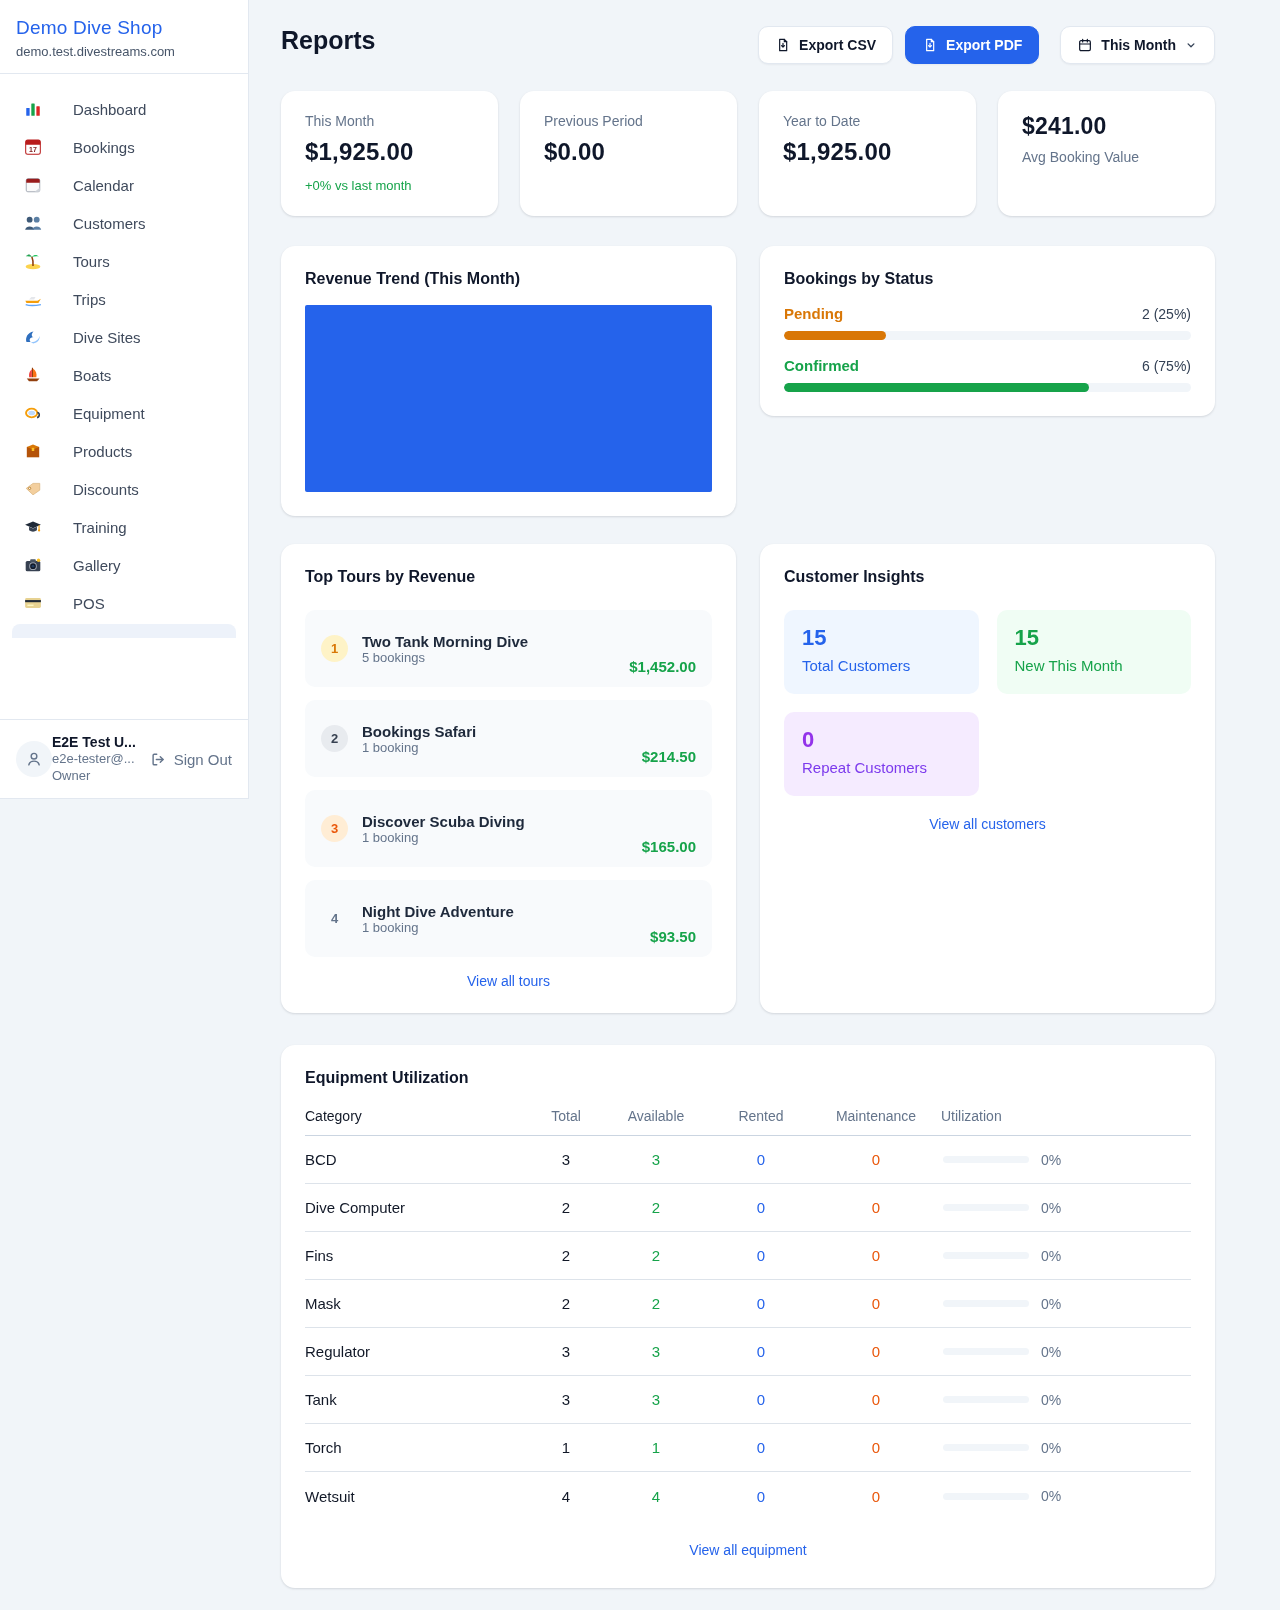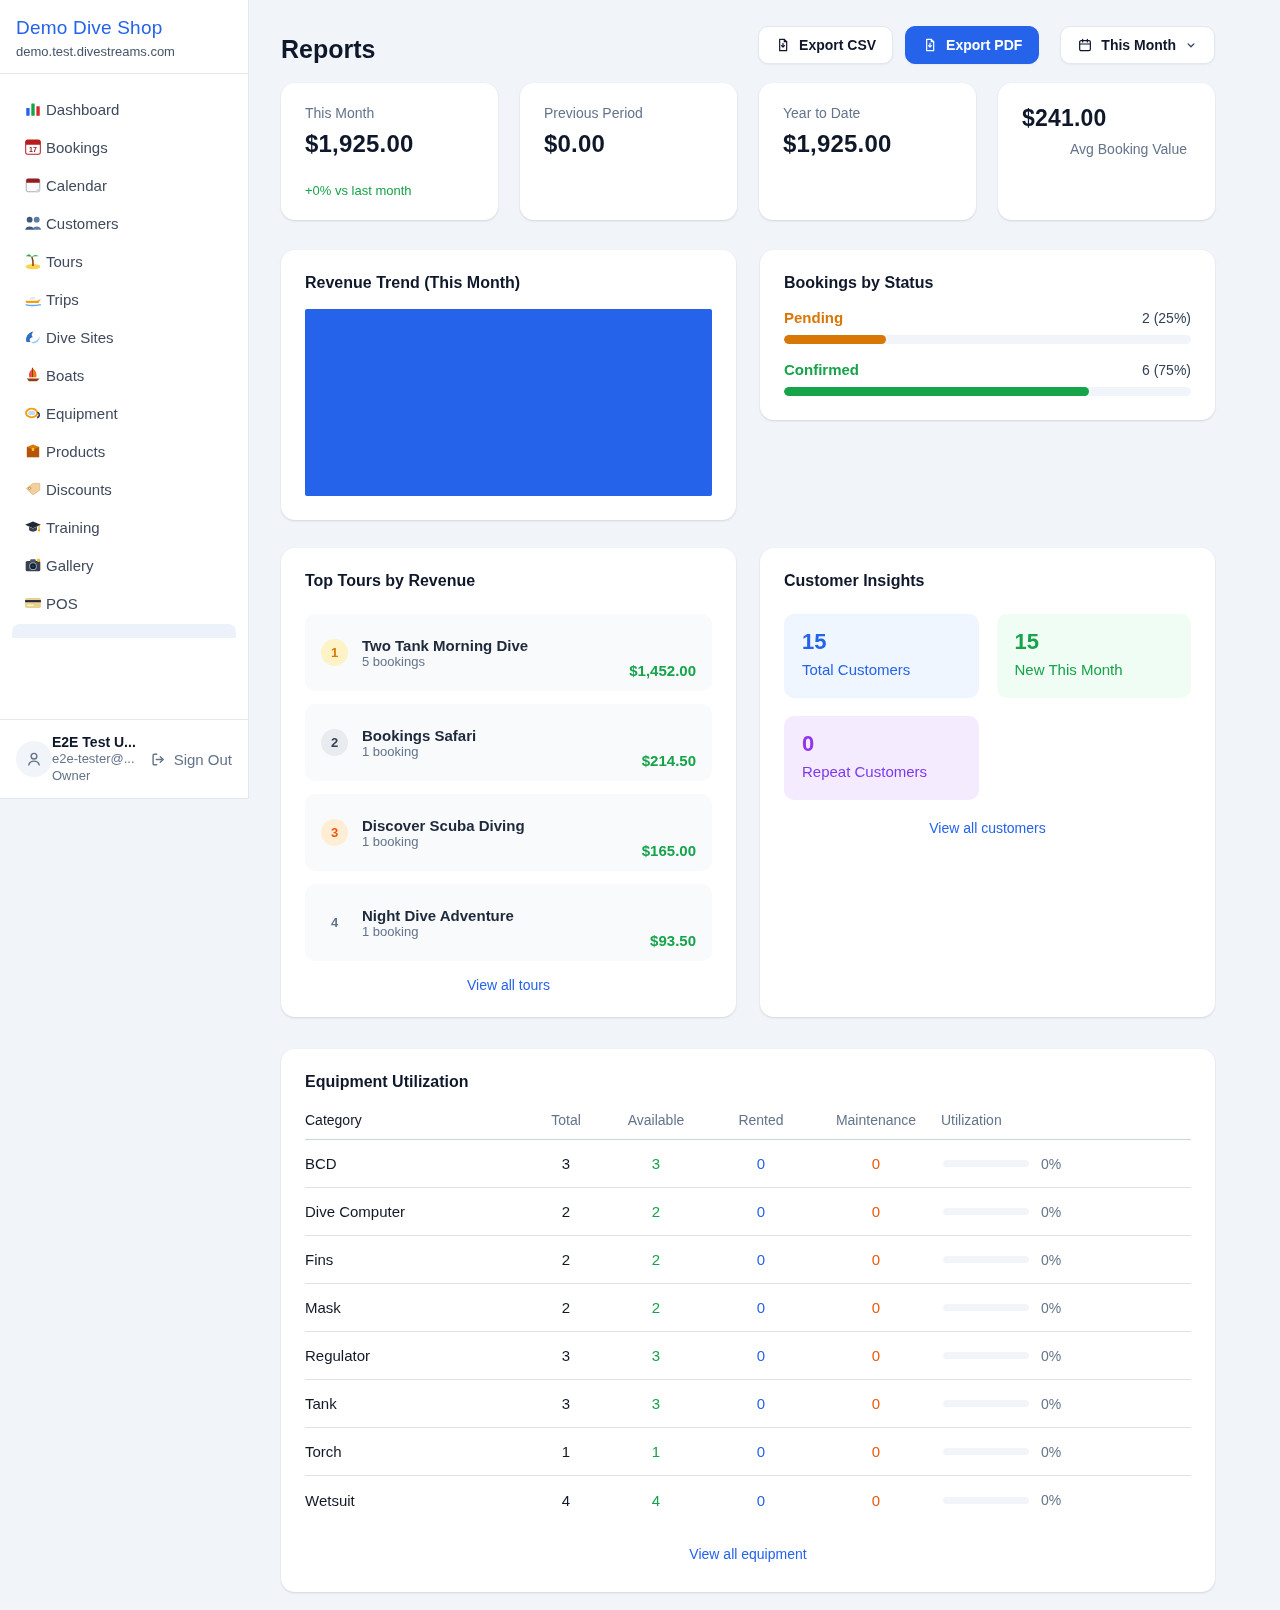--- a/index.html
+++ b/index.html
@@ -15,21 +15,21 @@
   .sidebar {
     position:absolute; left:0; top:0; width:249px; height:799px;
     background:#fff; border-right:1px solid #e2e8f0; border-bottom:1px solid #e2e8f0;
     display:flex; flex-direction:column;
   }
   .sidebar-header { padding:17px 16px 14px 16px; border-bottom:1px solid #e2e8f0; }
   .shop-name { font-size:19px; font-weight:normal; color:#2563eb; letter-spacing:.2px; }
   .shop-domain { font-size:13px; color:#475569; margin-top:5px; }
   .nav { padding:16px 12px 0 12px; flex:1; overflow:hidden; }
   .nav-item {
-    display:flex; align-items:center; gap:4px;
+    display:flex; align-items:center; gap:31px;
     padding:10px 12px; border-radius:8px;
     font-size:15px; color:#3f4a5c; cursor:pointer;
   }
   .nav-icon { width:18px; height:18px; flex:0 0 18px; display:inline-block; }
   .nav-icon svg { width:18px; height:18px; display:block; }
   .nav-active-sliver {
     margin:2px 0 0 0; height:14px; background:#edf2fa;
     border-radius:8px 8px 0 0;
   }
   .sidebar-footer {
@@ -45,21 +45,21 @@
   .user-name { font-size:14px; font-weight:bold; color:#0f172a; }
   .user-email { font-size:13px; color:#64748b; }
   .user-role { font-size:13px; color:#64748b; }
   .signout {
     margin-left:auto; display:flex; align-items:center; gap:7px;
     color:#64748b; font-size:15px; cursor:pointer; white-space:nowrap;
   }
   .signout svg { width:17px; height:17px; }
   
   .main { margin-left:249px; padding:26px 65px 40px 32px; }
-  .main-header { display:flex; align-items:flex-end; justify-content:space-between; margin-bottom:19px; }
+  .main-header { display:flex; align-items:flex-start; justify-content:space-between; margin-bottom:27px; }
   .page-title { font-size:25px; font-weight:bold; color:#0f172a; }
   .header-actions { display:flex; align-items:center; gap:12px; }
   .btn {
     display:flex; align-items:center; gap:8px;
     height:38px; padding:0 16px; border-radius:10px;
     font-size:14px; font-weight:bold; cursor:pointer;
     background:#fff; color:#0f172a; border:1px solid #e2e8f0;
     box-shadow:0 1px 2px rgba(15,23,42,.05);
   }
   .btn svg { width:16px; height:16px; }
@@ -69,23 +69,23 @@
   
   .card {
     background:#fff; border-radius:14px;
     box-shadow:0 1px 2px rgba(15,23,42,.06), 0 1px 3px rgba(15,23,42,.08);
   }
   .card-title { font-size:16px; font-weight:bold; color:#0f172a; }
   .stats-grid { display:grid; grid-template-columns:repeat(4,1fr); gap:22px; margin-bottom:30px; }
   .stat-card { padding:22px 24px; min-height:125px; }
   .stat-label { font-size:14px; color:#64748b; }
   .stat-value { font-size:24px; font-weight:bold; color:#0f172a; margin-top:9px; letter-spacing:.2px; }
-  .stat-delta { font-size:13px; color:#16a34a; margin-top:25px; }
+  .stat-delta { font-size:13px; color:#16a34a; margin-top:12px; }
   .stat-card.flip .stat-value { margin-top:0; font-size:23px; }
-  .stat-card.flip .stat-label { margin-top:9px;margin-left:48px; }
+  .stat-card.flip .stat-label { margin-top:9px; }
   .row-2 { display:grid; grid-template-columns:1fr 1fr; gap:24px; align-items:start; margin-bottom:28px; }
   .chart-card { padding:24px; }
   .chart-block { margin-top:17px; height:187px; border-radius:2px; background:#2563eb; }
   .status-card { padding:24px; }
   .status-row { margin-top:17px; }
   .status-line { display:flex; align-items:center; justify-content:space-between; margin-bottom:9px; }
   .status-label { font-size:15px; font-weight:bold; }
   .status-label.pending { color:#d97706; }
   .status-label.confirmed { color:#16a34a; }
   .status-value { font-size:14px; color:#334155; }

